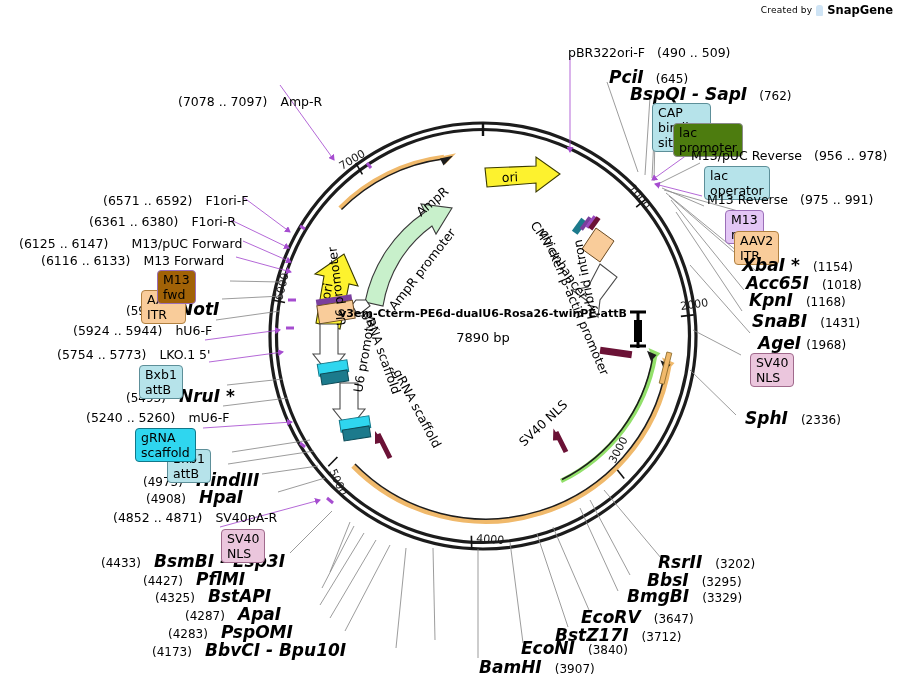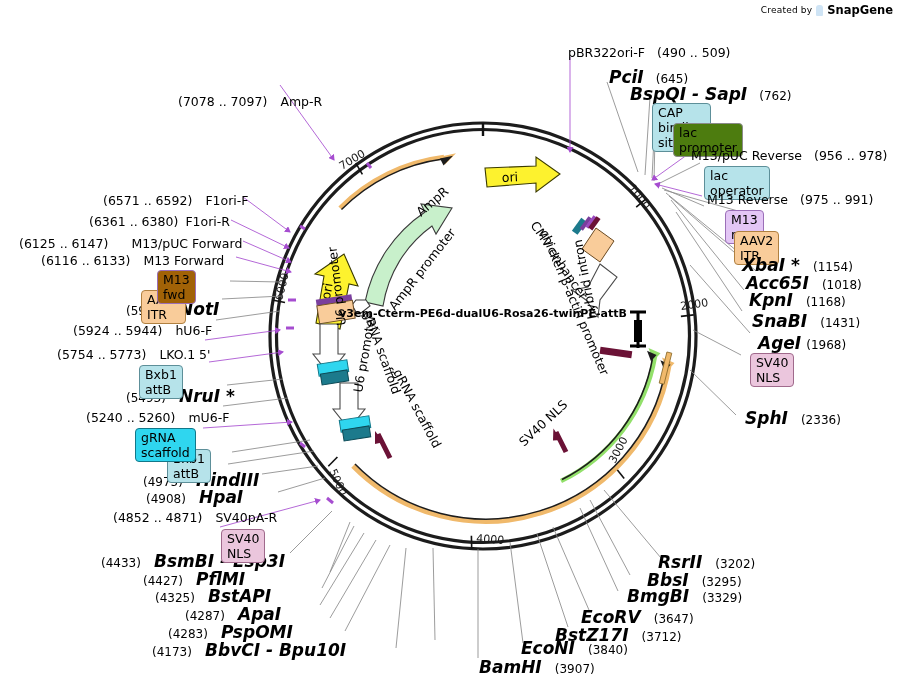--- a/index.html
+++ b/index.html
@@ -274,20 +274,23 @@
 
   <div style="position:absolute; right:8px; top:3px; display:flex; align-items:center; gap:4px;">
     <span class="lbl wm-text">Created by</span>
     <span style="display:inline-block;width:7px;height:11px;background:#cfe4f5;border-radius:3px 3px 1px 1px;"></span>
     <span class="lbl wm-brand">SnapGene</span>
   </div>
 
   <div style="position:absolute; left:251px; top:307px; width:464px; text-align:center;">
     <div class="lbl title-main">v3em-Cterm-PE6d-dualU6-Rosa26-twinPE-attB</div>
   </div>
+  <div style="position:absolute; left:383px; top:327px; width:200px; text-align:center;">
+    <span class="lbl title-bp">7890 bp</span>
+  </div>
 
   <div style="position:absolute; left:560px; top:42px;">
 
     <div style="position:absolute; left:8px; top:0; white-space:nowrap;">
       <span class="lbl primer">pBR322ori-F</span>
       <span class="lbl primer-pos" style="margin-left:7px;">(490 .. 509)</span>
     </div>
 
     <div style="position:absolute; left:49px; top:25px; white-space:nowrap;">
       <span class="lbl enz-name">PciI</span>
@@ -506,21 +509,21 @@
       <span class="lbl primer" style="margin-left:8px;">M13 Forward</span>
     </div>
 
     <div style="position:absolute; left:19px; top:148px; white-space:nowrap;">
       <span class="lbl primer-pos">(6125 .. 6147)</span>
       <span class="lbl primer" style="margin-left:18px;">M13/pUC Forward</span>
     </div>
 
     <div style="position:absolute; left:89px; top:126px; white-space:nowrap;">
       <span class="lbl primer-pos">(6361 .. 6380)</span>
-      <span class="lbl primer" style="margin-left:2px;">F1ori-R</span>
+      <span class="lbl primer" style="margin-left:8px;">F1ori-R</span>
     </div>
 
     <div style="position:absolute; left:103px; top:105px; white-space:nowrap;">
       <span class="lbl primer-pos">(6571 .. 6592)</span>
       <span class="lbl primer" style="margin-left:8px;">F1ori-F</span>
     </div>
 
     <div style="position:absolute; left:178px; top:6px; white-space:nowrap;">
       <span class="lbl primer-pos">(7078 .. 7097)</span>
       <span class="lbl primer" style="margin-left:8px;">Amp-R</span>

